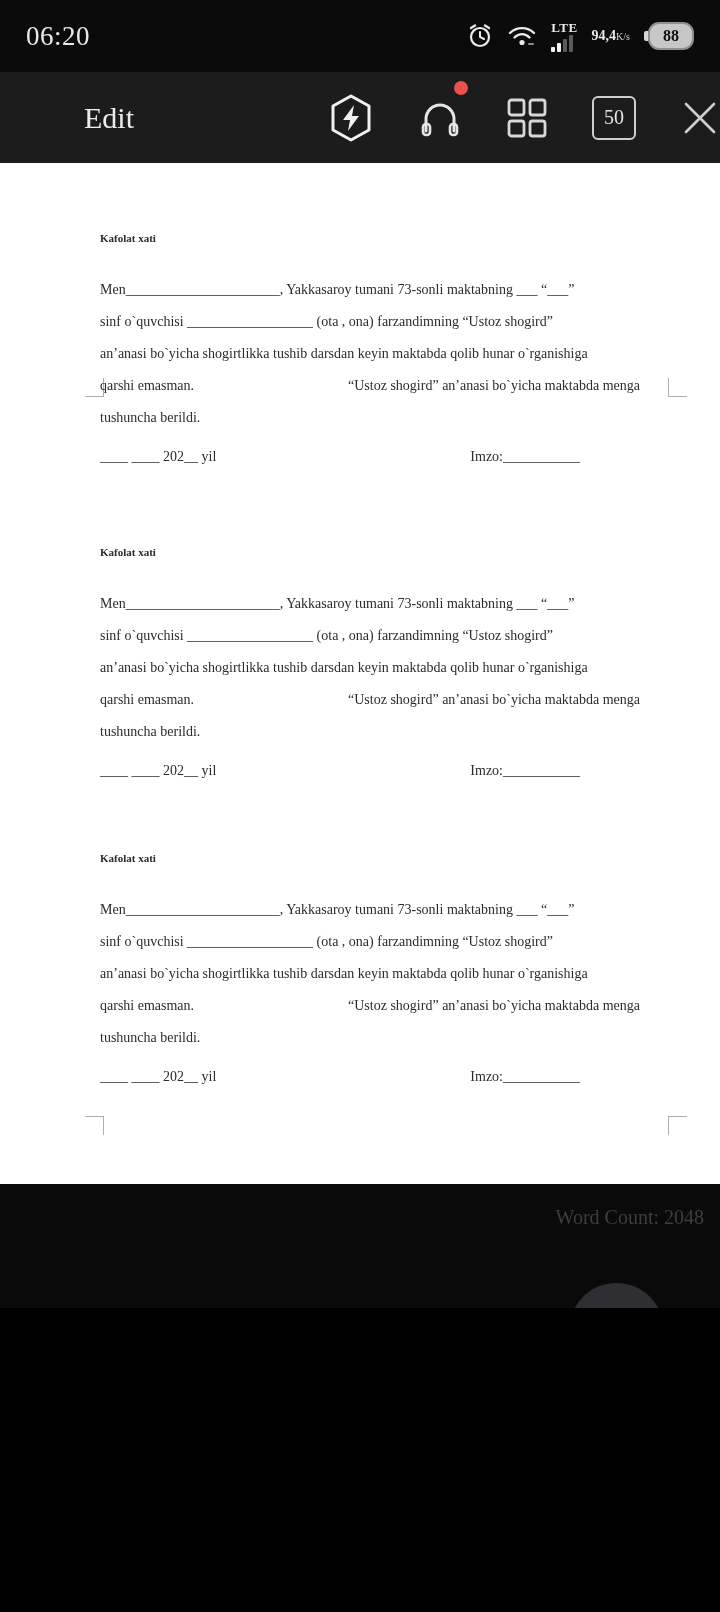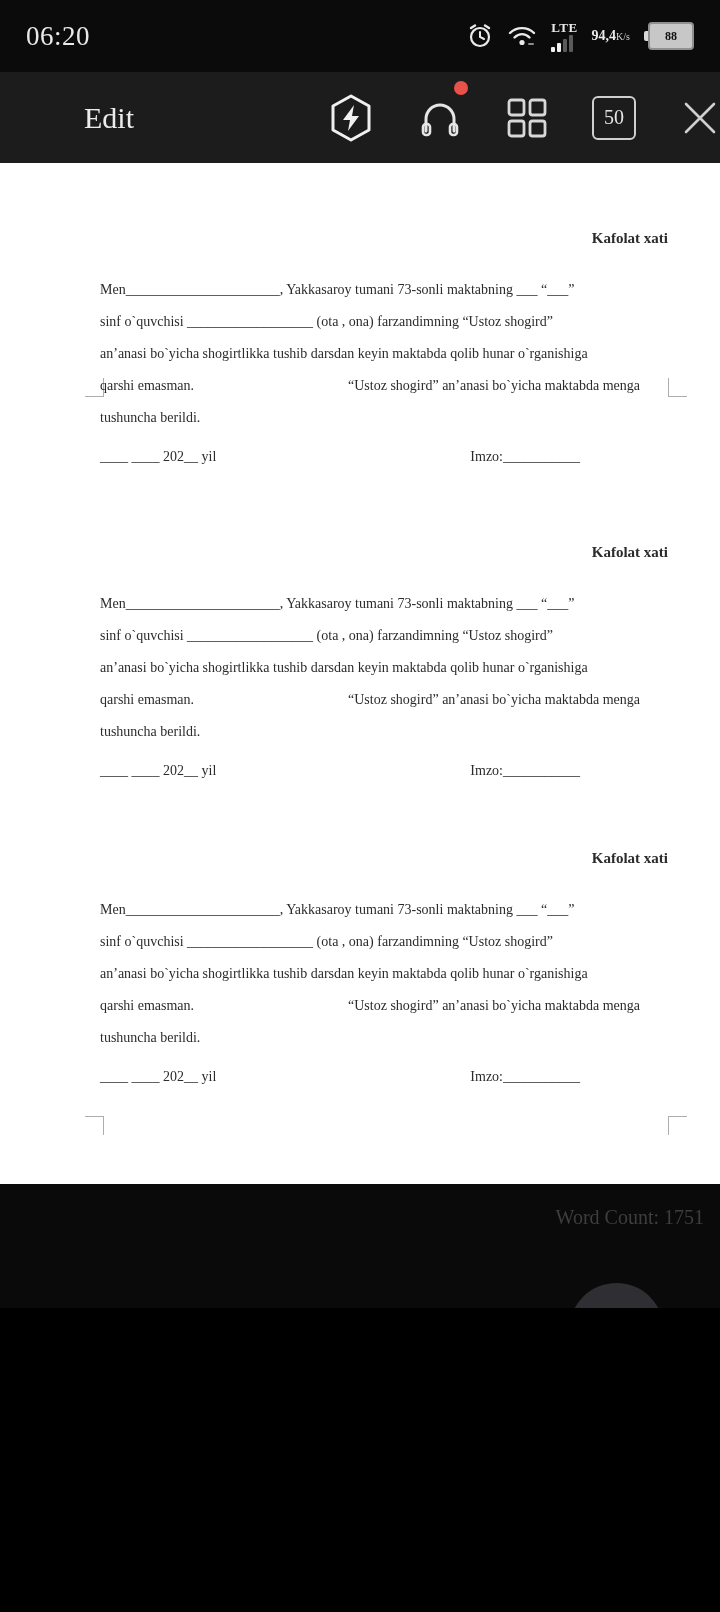--- a/index.html
+++ b/index.html
@@ -20,23 +20,23 @@
   .sb-net .lte{font-size:13px;font-weight:700;letter-spacing:.5px;}
   .sb-bars{display:flex;align-items:flex-end;gap:2px;margin-top:1px;}
   .sb-bars i{display:block;width:4px;background:#f2f2f2;border-radius:1px;}
   .sb-bars i.dim{background:#5a5a5a;}
   .sb-speed{display:flex;align-items:center;line-height:1;}
   .sb-speed .v{font-size:14px;font-weight:700;}
   .sb-speed .u{font-size:10px;margin-top:1px;color:#cfcfcf;}
   .sb-batt{display:flex;align-items:center;}
   .sb-batt .nub{width:4px;height:10px;background:#d9d9d9;border-radius:2px 0 0 2px;}
   .sb-batt .body{
-    width:42px;height:24px;border-radius:4px;background:#c7c7c7;border:2px solid #8f8f8f;
+    width:42px;height:24px;border-radius:11px;background:#c7c7c7;border:2px solid #8f8f8f;
     display:flex;align-items:center;justify-content:center;
-    color:#101010;font-size:12px;font-weight:700;text-align:center;
+    color:#101010;font-size:16px;font-weight:700;text-align:center;
   }
   
   .edit-bar{
     position:absolute;top:72px;left:0;width:720px;height:91px;background:#1c1c1c;
     display:flex;align-items:center;color:#ececec;padding-left:44px;
   }
   .eb-title{font-size:30px;margin-left:40px;flex:0 0 auto;}
   .eb-icons{margin-left:auto;display:flex;align-items:center;gap:44px;margin-right:44px;}
   .eb-icon{position:relative;display:flex;align-items:center;justify-content:center;}
   .eb-dot{position:absolute;top:-14px;right:-6px;width:14px;height:14px;border-radius:50%;}
@@ -51,21 +51,21 @@
   }
   .corner{position:absolute;width:18px;height:18px;}
   .corner.tl{left:85px;top:215px;border-right:1.5px solid #adadad;border-bottom:1.5px solid #adadad;}
   .corner.tr{left:668px;top:215px;border-left:1.5px solid #adadad;border-bottom:1.5px solid #adadad;}
   .corner.bl{left:85px;top:953px;border-right:1.5px solid #adadad;border-top:1.5px solid #adadad;}
   .corner.br{left:668px;top:953px;border-left:1.5px solid #adadad;border-top:1.5px solid #adadad;}
   .doc-block{position:absolute;left:100px;width:568px;font-size:14px;}
   .doc-block.b1{top:66px;}
   .doc-block.b2{top:380px;}
   .doc-block.b3{top:686px;}
-  .block-title{text-align:right;font-weight:700;font-size:15px;line-height:18px;margin:0 0 27px 0;}
+  .block-title{text-align:left;font-weight:700;font-size:11px;line-height:18px;margin:0 0 27px 0;}
   .line{line-height:32px;height:32px;white-space:nowrap;}
   .line.split{display:flex;justify-content:space-between;padding-right:28px;}
   .dates{display:flex;justify-content:space-between;margin-top:13px;line-height:20px;}
   .dates .sig{margin-right:88px;}
   
   .lower{position:absolute;top:1184px;left:0;width:720px;height:234px;background:#0a0a0a;}
   .word-count{position:absolute;top:22px;right:16px;font-size:20px;color:#3e3e3e;}
   .ai-fab{
     position:absolute;top:99px;left:569px;width:95px;height:95px;border-radius:50%;
     background:#2e2e33;display:flex;align-items:center;justify-content:center;
@@ -212,21 +212,21 @@
       </div>
       <div class="line">tushuncha berildi.</div>
       <div class="dates">
         <span>____ ____ 202__ yil</span>
         <span class="sig">Imzo:___________</span>
       </div>
     </div>
   </div>
 
   <div class="lower">
-    <div class="word-count">Word Count: 1751</div>
+    <div class="word-count">Word Count: 2048</div>
     <div class="ai-fab">
       <span>
         <svg width="58" height="58" viewBox="0 0 60 60">
           <defs>
             <linearGradient id="aig" x1="0" y1="0" x2="0.3" y2="1">
               <stop offset="0" stop-color="#ff4fd8"></stop>
               <stop offset="0.5" stop-color="#7b5bff"></stop>
               <stop offset="1" stop-color="#38b6ff"></stop>
             </linearGradient>
           </defs>

